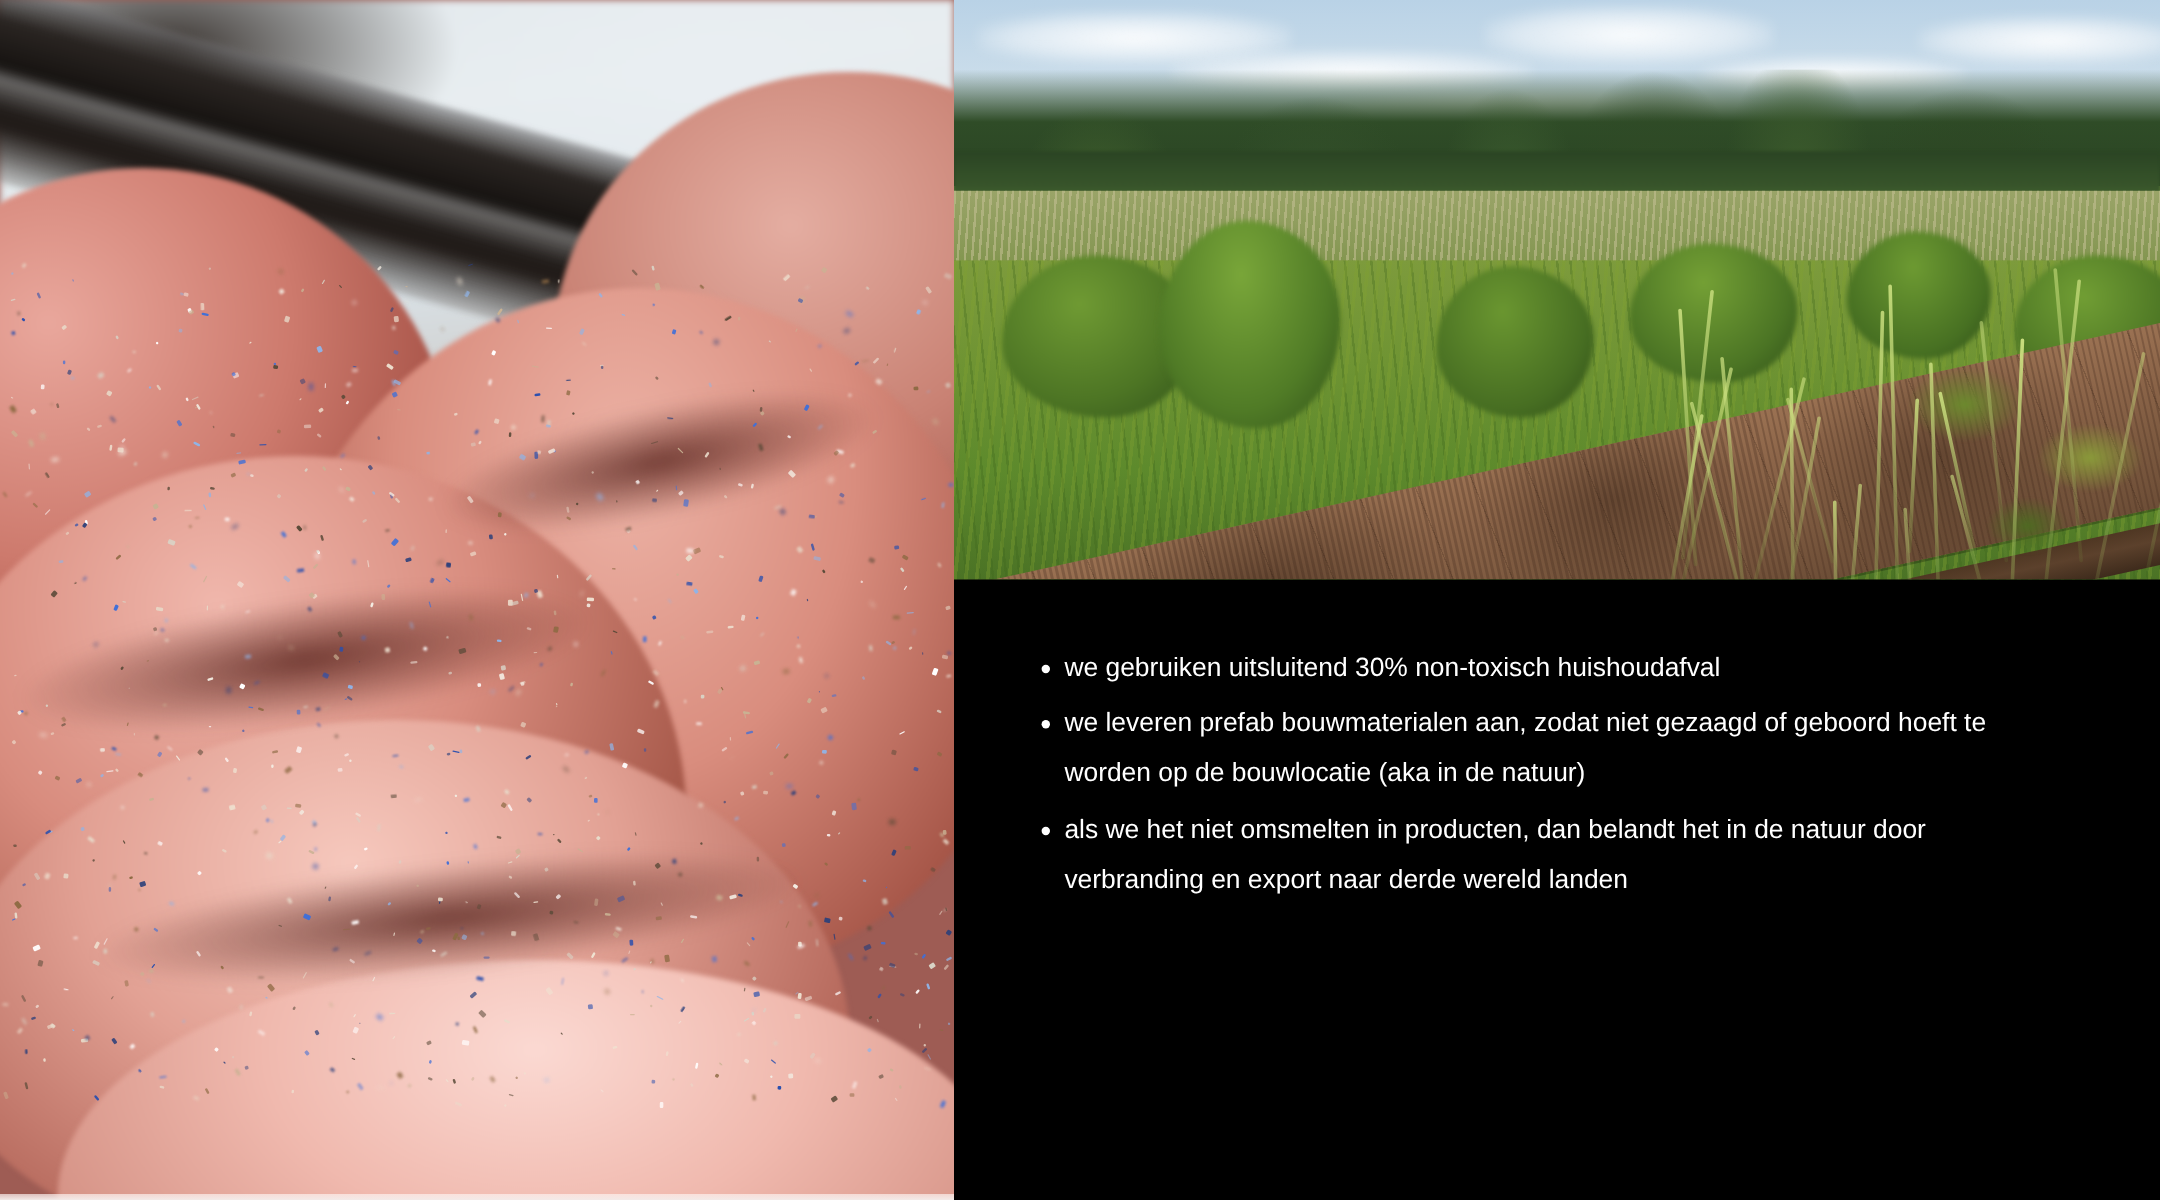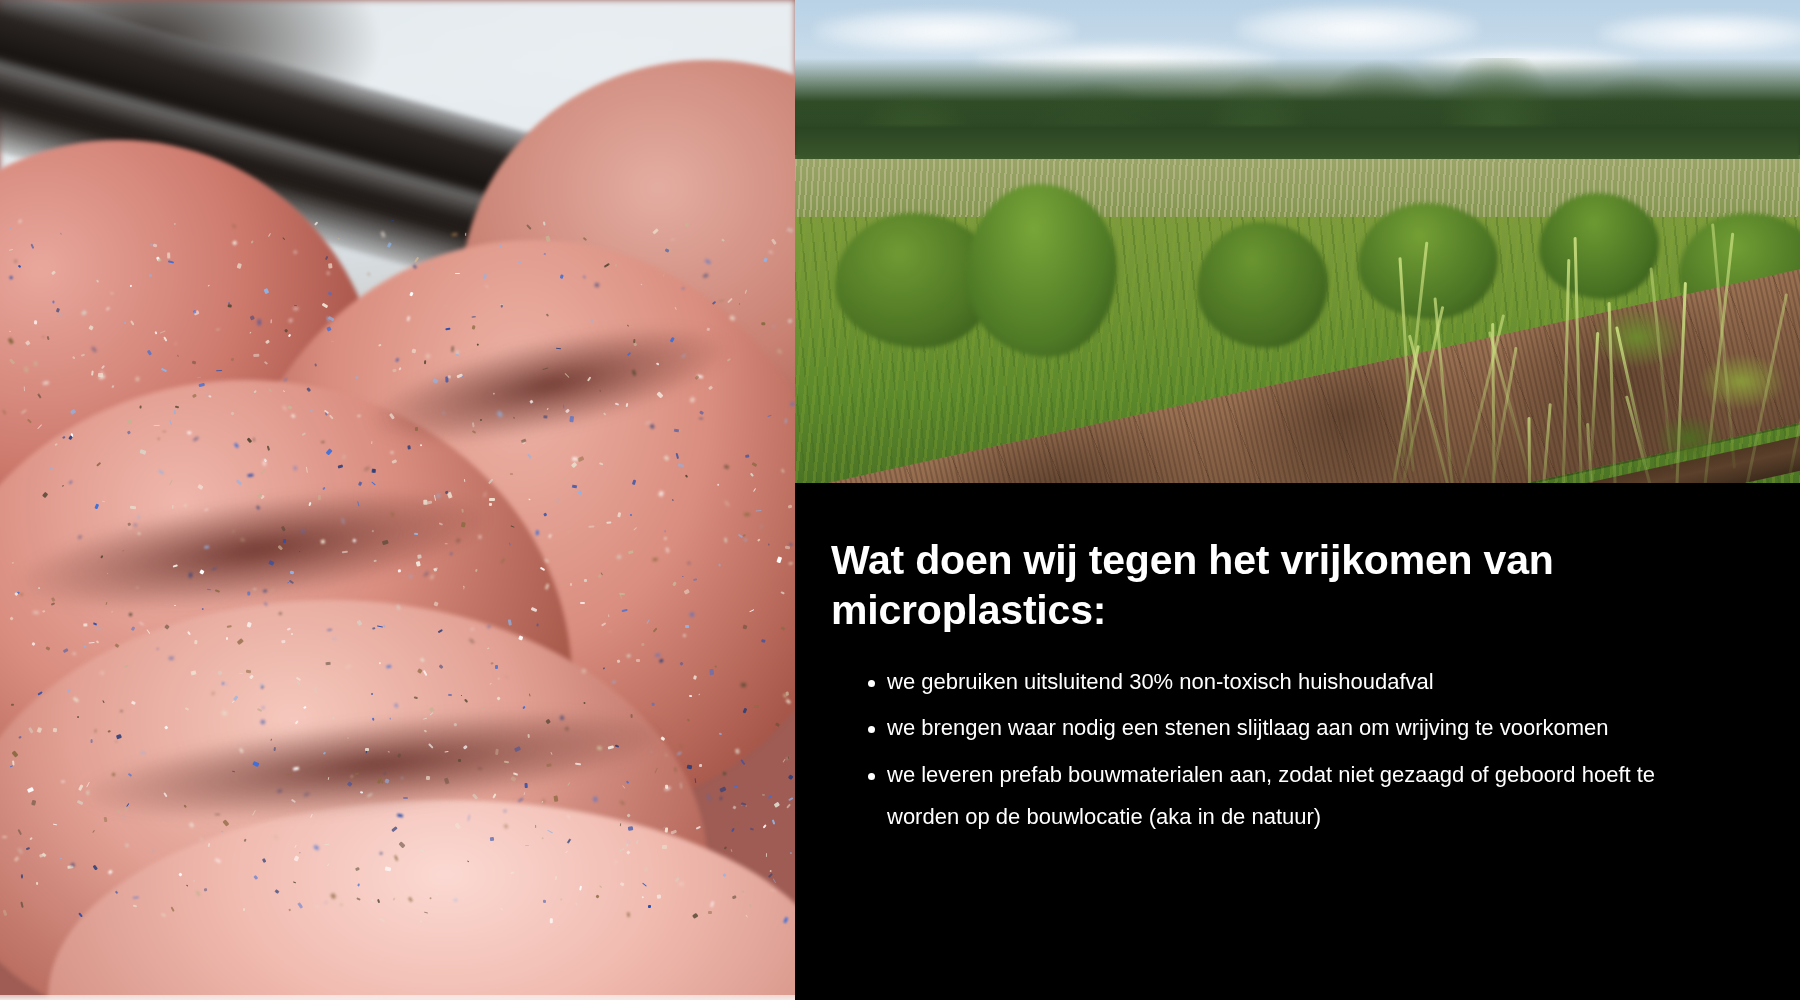--- a/index.html
+++ b/index.html
@@ -1262,23 +1262,22 @@
           <div class="grass-blade" style="left: 77.8%; bottom: -7.1%; height: 280px; transform: rotate(-1.4deg); opacity: 0.93; position: absolute;"></div>
           <div class="grass-blade" style="left: 100.6%; bottom: 1%; height: 178px; transform: rotate(11.7deg); opacity: 0.63; position: absolute;"></div>
           <div class="grass-blade" style="left: 70.8%; bottom: 2.2%; height: 143px; transform: rotate(-15.4deg); opacity: 0.62; position: absolute;"></div>
           <div class="grass-blade" style="left: 81.2%; bottom: -6.3%; height: 211px; transform: rotate(-1.9deg); opacity: 0.85; position: absolute;"></div>
           <div class="grass-blade" style="left: 86.1%; bottom: 3%; height: 202px; transform: rotate(-6deg); opacity: 0.54; position: absolute;"></div>
           <div class="grass-blade" style="left: 88%; bottom: -7.1%; height: 235px; transform: rotate(2.4deg); opacity: 1; position: absolute;"></div>
         </div>
     </div>
 
     <div class="text-panel">
-      <h1 class="heading">Wat doen wij tegen het vrijkomen van microplastics:</h1>
 
       <ul class="bullet-list" id="bulletList">
           <li class="bullet-item">we gebruiken uitsluitend 30% non-toxisch huishoudafval</li>
-          <li class="bullet-item">we brengen waar nodig een stenen slijtlaag aan om wrijving te voorkomen</li>
           <li class="bullet-item">we leveren prefab bouwmaterialen aan, zodat niet gezaagd of geboord hoeft te worden op de bouwlocatie (aka in de natuur)</li>
+          <li class="bullet-item">als we het niet omsmelten in producten, dan belandt het in de natuur door verbranding en export naar derde wereld landen</li>
         </ul>
     </div>
 
   </div>
 </div>
 
 </body></html>

